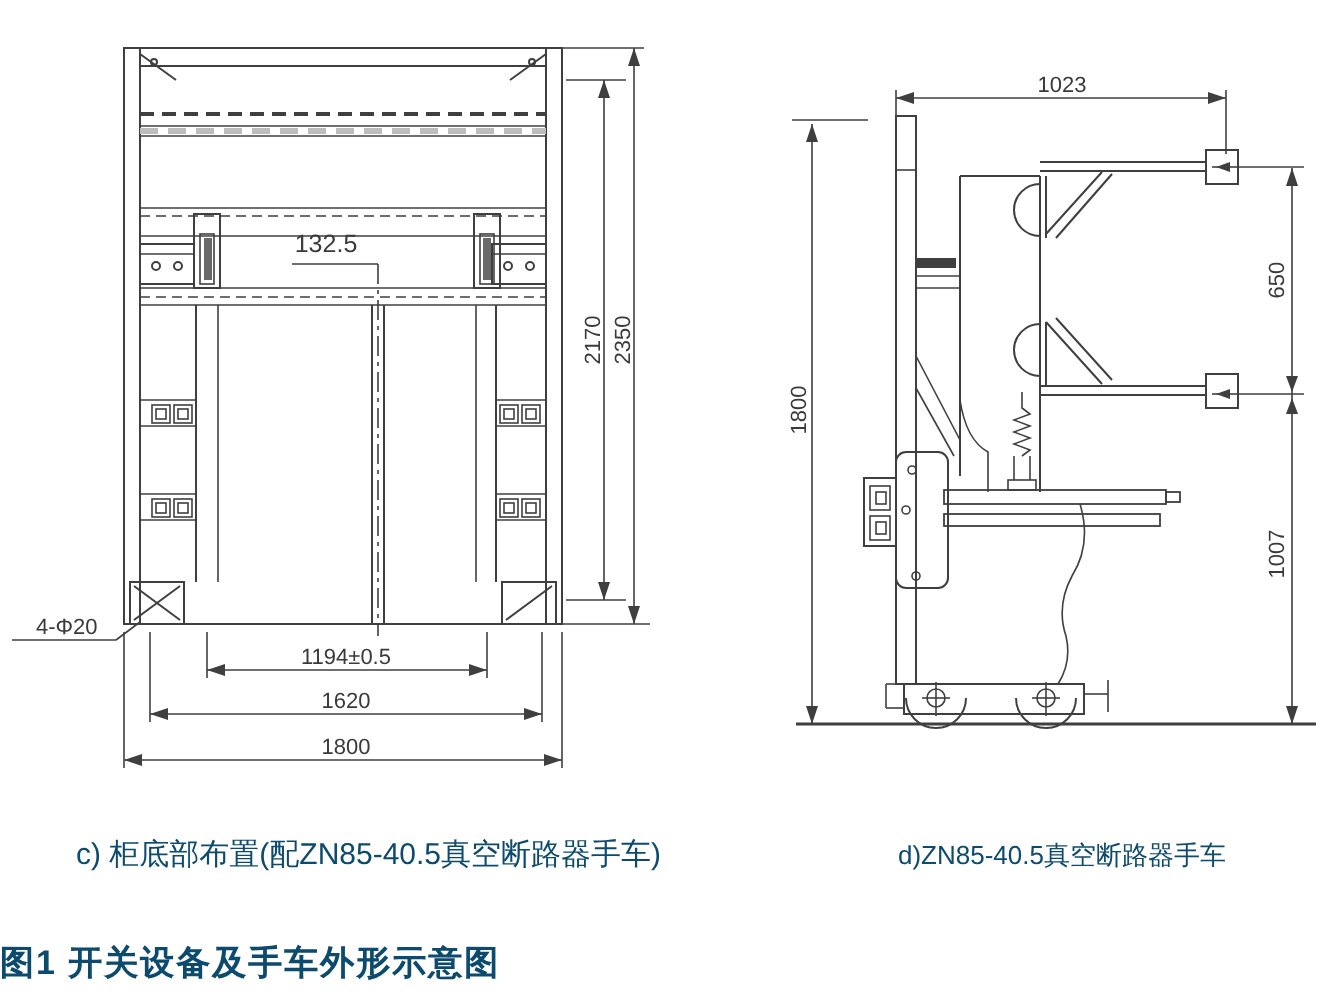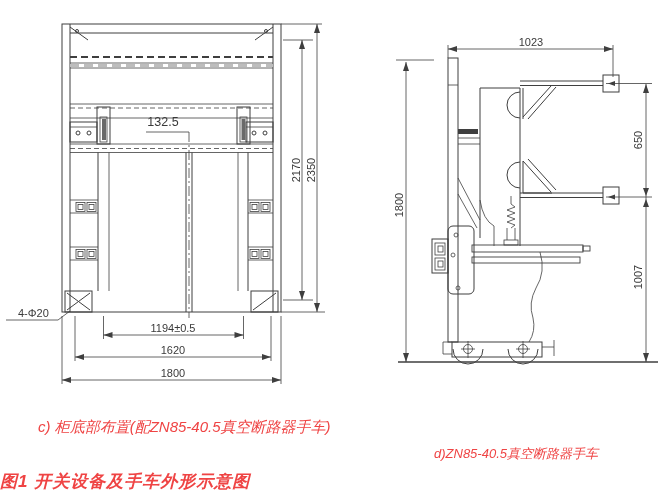--- a/index.html
+++ b/index.html
@@ -1,21 +1,21 @@
 <!DOCTYPE html>
 <html><head>
 <meta charset="utf-8">
 <style>
   html,body{margin:0;padding:0;background:#ffffff;}
   #canvas{position:relative;width:666px;height:502px;background:#ffffff;overflow:hidden;
           font-family:"Liberation Sans","DejaVu Sans",sans-serif;color:#3a3a3a;}
   #drawing{position:absolute;left:0;top:0;}
-  .caption{position:absolute;white-space:nowrap;color:#ef4444;font-style:italic;}
+  .caption{position:absolute;white-space:nowrap;color:#0c4a6e;}
   #caption-c{left:38px;top:418px;font-size:15px;}
-  #caption-d{left:434px;top:419px;font-size:13px;margin-top:26px;}
+  #caption-d{left:449px;top:419px;font-size:13px;}
   #fig-title{left:0;right:0;top:470px;font-size:17px;font-weight:bold;letter-spacing:1px;}
   svg text{font-family:"Liberation Sans","DejaVu Sans",sans-serif;}
 </style>
 </head>
 <body>
 
 <div id="canvas">
 
 <svg id="drawing" width="666" height="502" viewBox="0 0 666 502">
 

